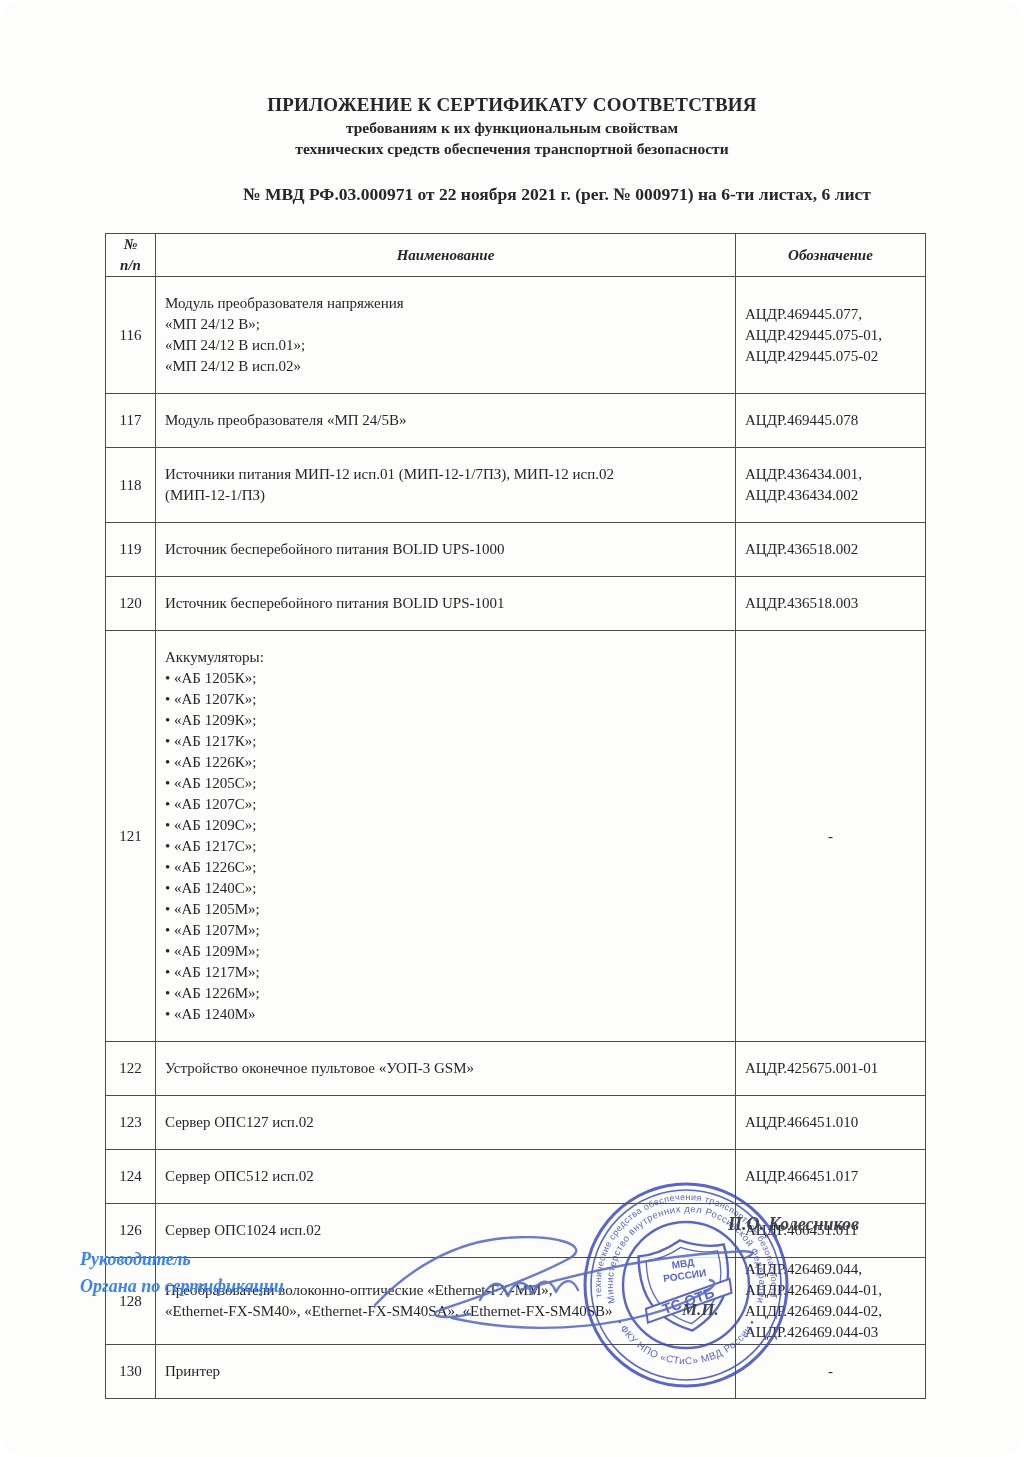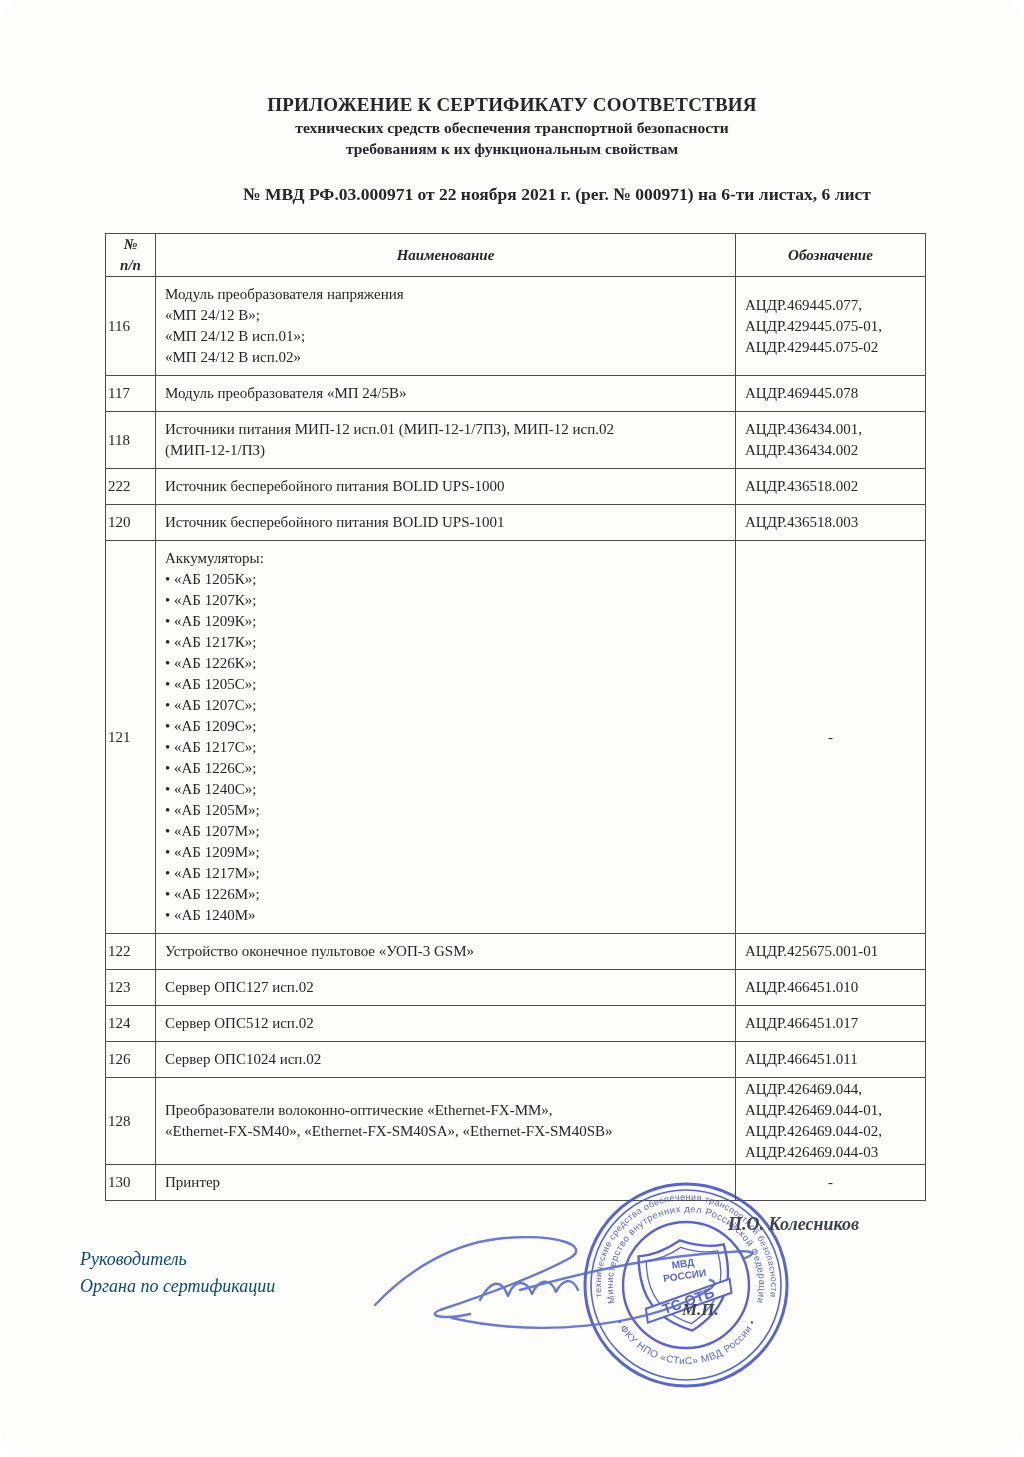--- a/index.html
+++ b/index.html
@@ -13,44 +13,44 @@
   .title-sub{font-size:15.5px;line-height:1.38;}
   .doc-number{position:absolute;top:184px;left:0;width:100%;text-align:center;
     font-weight:bold;font-size:17.5px;padding-left:45px;}
   
   .cert-table{position:absolute;left:105px;top:233px;width:820px;
     border-collapse:collapse;table-layout:fixed;}
   .cert-table th,.cert-table td{
     border:1px solid #4c4c4c;font-size:15px;line-height:1.4;
     white-space:pre-line;vertical-align:middle;color:#26262a;}
   .cert-table th{font-style:italic;font-weight:bold;text-align:center;height:42px;padding:0 2px;}
-  td.c-num{padding:1px 2px;}
-  td.c-name{text-align:left;padding:7px 9px;}
+  td.c-num{text-align:center;padding:1px 2px;}
+  td.c-name{text-align:left;padding:16px 9px;}
   td.c-des{text-align:left;padding:1px 9px;}
   td.c-des.ctr{text-align:center;}
   
-  .sig-role{position:absolute;left:80px;top:1246px;font-weight:normal;font-style:italic;
-    font-size:18px;line-height:1.5;color:#0c4a6e;}
+  .sig-role{position:absolute;left:80px;top:1246px;font-weight:bold;font-style:italic;
+    font-size:18px;line-height:1.5;color:#3b82f6;}
   .signer-name{position:absolute;left:728px;top:1214px;font-weight:bold;font-style:italic;
     font-size:18px;color:#3f434b;z-index:6;}
   .seal-mark{position:absolute;left:682px;top:1300px;font-weight:bold;font-style:italic;
     font-size:17px;color:#3f434b;z-index:6;}
   .stamp-svg{position:absolute;left:570px;top:1170px;width:232px;height:232px;opacity:.84;z-index:3;}
   .stamp-svg text{font-family:"Liberation Sans","DejaVu Sans",sans-serif;}
   .sig-svg{position:absolute;left:360px;top:1222px;width:420px;height:110px;opacity:.9;z-index:4;}
 </style>
 </head>
 <body>
 
 <div class="page">
 
   <header class="doc-header">
     <div class="title-main">ПРИЛОЖЕНИЕ К СЕРТИФИКАТУ СООТВЕТСТВИЯ</div>
+    <div class="title-sub">требованиям к их функциональным свойствам</div>
     <div class="title-sub">технических средств обеспечения транспортной безопасности</div>
-    <div class="title-sub">требованиям к их функциональным свойствам</div>
   </header>
   <div class="doc-number">№ МВД РФ.03.000971 от 22 ноября 2021 г. (рег. № 000971) на 6-ти листах, 6 лист</div>
 
   <table class="cert-table">
     <colgroup>
         <col style="width:50px">
         <col style="width:580px">
         <col style="width:190px">
       </colgroup>
     <thead>
@@ -78,21 +78,21 @@
         <td class="c-des">АЦДР.469445.078</td>
       </tr>
       <tr>
         <td class="c-num">118</td>
         <td class="c-name">Источники питания МИП-12 исп.01 (МИП-12-1/7ПЗ), МИП-12 исп.02
 (МИП-12-1/ПЗ)</td>
         <td class="c-des">АЦДР.436434.001,
 АЦДР.436434.002</td>
       </tr>
       <tr>
-        <td class="c-num">222</td>
+        <td class="c-num">119</td>
         <td class="c-name">Источник бесперебойного питания BOLID UPS-1000</td>
         <td class="c-des">АЦДР.436518.002</td>
       </tr>
       <tr>
         <td class="c-num">120</td>
         <td class="c-name">Источник бесперебойного питания BOLID UPS-1001</td>
         <td class="c-des">АЦДР.436518.003</td>
       </tr>
       <tr>
         <td class="c-num">121</td>

